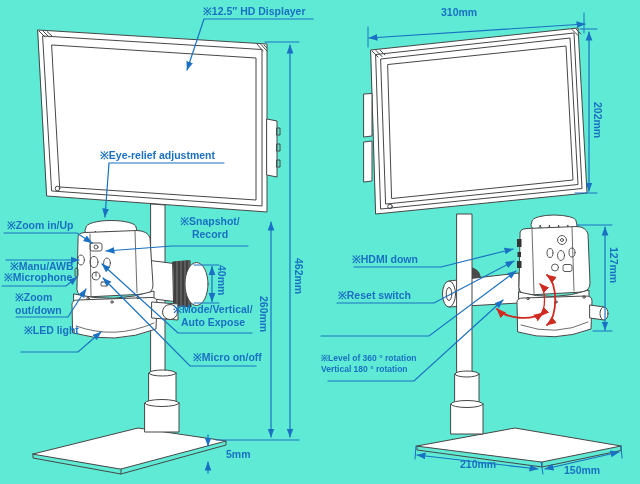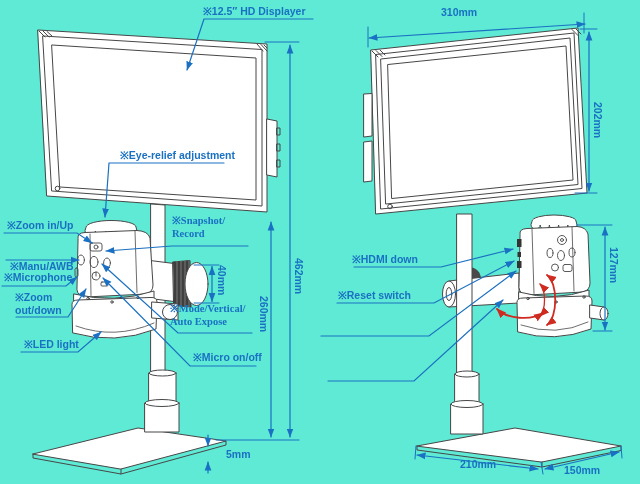--- a/index.html
+++ b/index.html
@@ -1,21 +1,21 @@
 <!DOCTYPE html>
 <html><head>
 <meta charset="utf-8">
 <style>
   html,body{margin:0;padding:0;background:#fff;}
   #stage{position:relative;width:640px;height:484px;background:#5eead4;overflow:hidden;
          font-family:"Liberation Sans",sans-serif;}
   #art{position:absolute;left:0;top:0;}
   .lbl{position:absolute;color:#1a70c2;font:700 10.5px/1.2 "Liberation Sans",sans-serif;
        white-space:pre-line;letter-spacing:0;}
-  .ctr{text-align:left;font-family:Liberation Serif, serif;}
+  .ctr{text-align:center;}
   .vert{writing-mode:vertical-rl;}
   .sm{font-size:8.5px;line-height:1.3;}
 </style>
 </head>
 <body>
 
 <div id="stage">
 
 <svg id="art" width="640" height="484" viewBox="0 0 640 484">
   <defs>
@@ -207,40 +207,42 @@
       <path d="M577,225 H612 M593,331 H612" stroke-width="1"></path>
       <path d="M605,227 V330" marker-start="url(#aS)" marker-end="url(#aE)"></path>
       <path d="M416,446 L415,459 M541,462 L543,474 M621,446 L622,458" stroke-width="1"></path>
       <path d="M417,455 L538,469" marker-start="url(#aS)" marker-end="url(#aE)"></path>
       <path d="M545,469 L619,452" marker-start="url(#aS)" marker-end="url(#aE)"></path>
     </g>
   </g>
 </svg>
 
   <div class="lbl" style="left:203px;top:5px">※12.5″  HD Displayer</div>
-  <div class="lbl" style="left:120px;top:149px">※Eye-relief adjustment</div>
+  <div class="lbl" style="left:100px;top:149px">※Eye-relief adjustment</div>
   <div class="lbl" style="left:7px;top:219px">※Zoom in/Up</div>
   <div class="lbl" style="left:10px;top:260px">※Manu/AWB</div>
   <div class="lbl" style="left:4px;top:271px">※Microphone</div>
   <div class="lbl" style="left:15px;top:291px">※Zoom
 out/down</div>
-  <div class="lbl" style="left:24px;top:338px">※LED light</div>
+  <div class="lbl" style="left:24px;top:324px">※LED light</div>
   <div class="lbl ctr" style="left:172px;top:215px;width:76px">※Snapshot/
 Record</div>
   <div class="lbl ctr" style="left:170px;top:303px;width:86px">※Mode/Vertical/
 Auto Expose</div>
   <div class="lbl" style="left:193px;top:351px">※Micro on/off</div>
 
   <div class="lbl vert" style="left:215px;top:265px">40mm</div>
   <div class="lbl vert" style="left:257px;top:296px">260mm</div>
   <div class="lbl vert" style="left:292px;top:258px">462mm</div>
   <div class="lbl" style="left:226px;top:448px">5mm</div>
 
   <div class="lbl" style="left:352px;top:253px">※HDMI down</div>
   <div class="lbl" style="left:338px;top:289px">※Reset switch</div>
+  <div class="lbl sm" style="left:321px;top:353px">※Level of 360 ° rotation
+Vertical 180 ° rotation</div>
 
   <div class="lbl" style="left:441px;top:6px">310mm</div>
   <div class="lbl vert" style="left:591px;top:102px">202mm</div>
   <div class="lbl vert" style="left:607px;top:247px">127mm</div>
   <div class="lbl" style="left:460px;top:458px">210mm</div>
   <div class="lbl" style="left:564px;top:464px">150mm</div>
 
 </div>
 
 </body></html>

